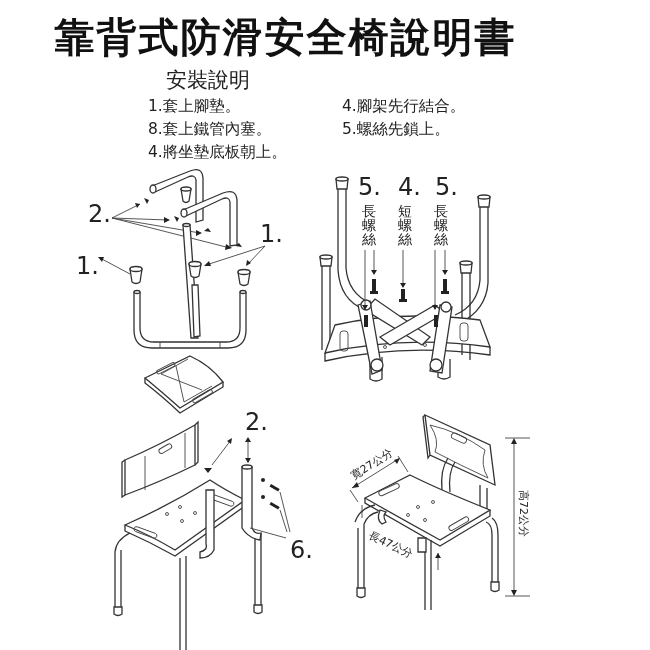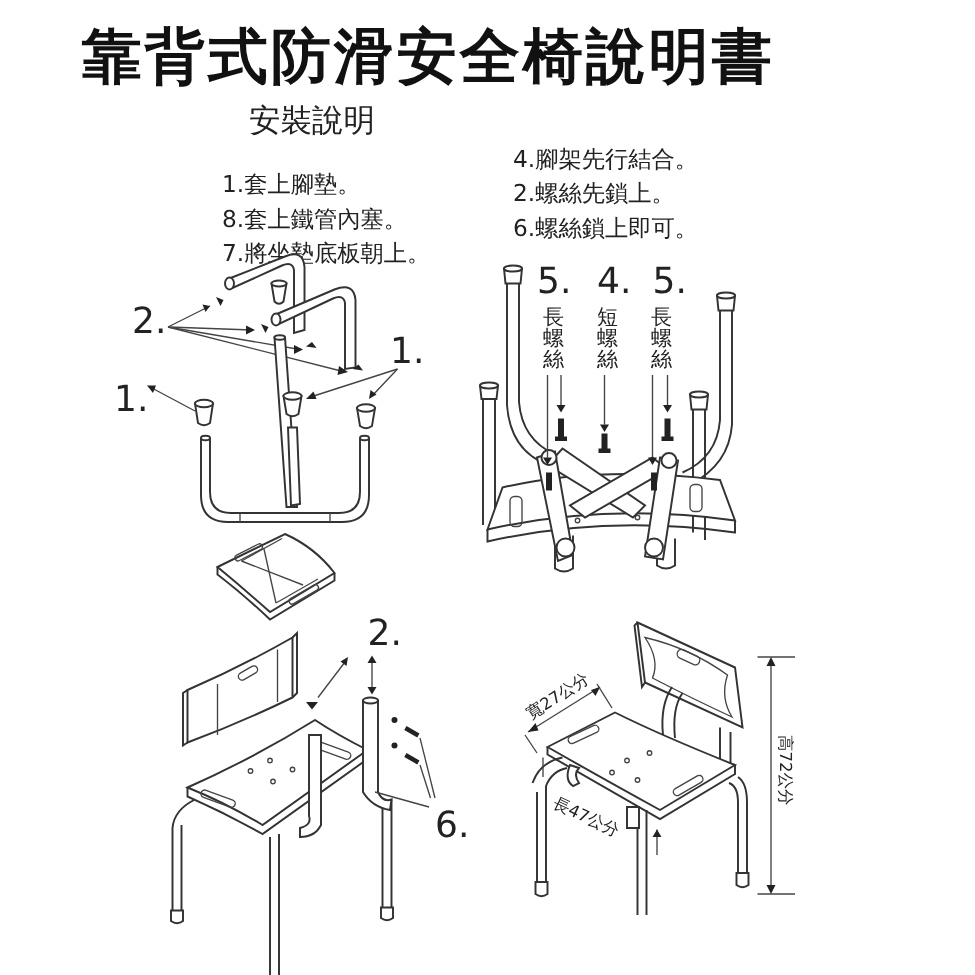--- a/index.html
+++ b/index.html
@@ -3,21 +3,21 @@
 <meta charset="utf-8">
 <style>
   html, body { margin: 0; padding: 0; background: #ffffff; }
   body { width: 650px; height: 650px; position: relative; overflow: hidden;
          font-family: "DejaVu Sans", "Liberation Sans", sans-serif; color: #1a1a1a; }
   .title { position: absolute; left: 0; top: 10px; width: 571px; text-align: center;
            font-family: "DejaVu Serif", "Liberation Serif", serif; font-weight: bold;
            font-size: 40px; letter-spacing: 2px; color: #111; }
   .section-title { position: absolute; left: 147px; top: 66px; font-size: 21px; color: #222; margin-left: 19px; }
   .steps { position: absolute; font-size: 15.5px; color: #222; line-height: 23px; }
-  .steps.left { left: 148px; top: 112px; }
+  .steps.left { left: 148px; top: 95px; }
   .steps.right { left: 342px; top: 95px; }
   .steps div { white-space: nowrap; }
   svg.diagram { position: absolute; overflow: visible; }
   svg.diagram text { font-family: "DejaVu Sans", "Liberation Sans", sans-serif; fill: #222; }
   .ln { stroke: #333; stroke-width: 1.3; fill: none; }
   .lnw { stroke: #333; stroke-width: 1.3; fill: #fff; }
   .thin { stroke: #444; stroke-width: 0.9; fill: none; }
   .ar { fill: #222; }
   .label-num { font-size: 24px; }
   .vtext { font-size: 14px; }
@@ -26,26 +26,25 @@
 </head>
 <body>
 
 <div class="title">靠背式防滑安全椅說明書</div>
 
 <div class="section-title">安裝說明</div>
 
 <div class="steps left">
   <div>1.套上腳墊。</div>
   <div>8.套上鐵管內塞。</div>
-  <div>7.將坐墊底板朝上。</div>
+  <div>4.將坐墊底板朝上。</div>
 </div>
 <div class="steps right">
   <div>4.腳架先行結合。</div>
-  <div>2.螺絲先鎖上。</div>
-  <div>6.螺絲鎖上即可。</div>
+  <div>5.螺絲先鎖上。</div>
 </div>
 
 <svg class="diagram" style="left:60px;top:160px" width="250" height="280" viewBox="0 0 250 280">
 
   <g>
     <path class="lnw" d="M92,26 L130,11 Q142,6 143,18 L143,60 L136,62 L136,20 Q135,14 128,17 L95,32 Z"></path>
     <path class="lnw" d="M123,50 L163,33 Q176,28 177,40 L177,85 L170,86 L170,42 Q169,36 162,39 L126,56 Z"></path>
     <ellipse class="lnw" cx="93" cy="29" rx="3" ry="4"></ellipse>
     <ellipse class="lnw" cx="124" cy="53" rx="3" ry="4"></ellipse>
   </g>

